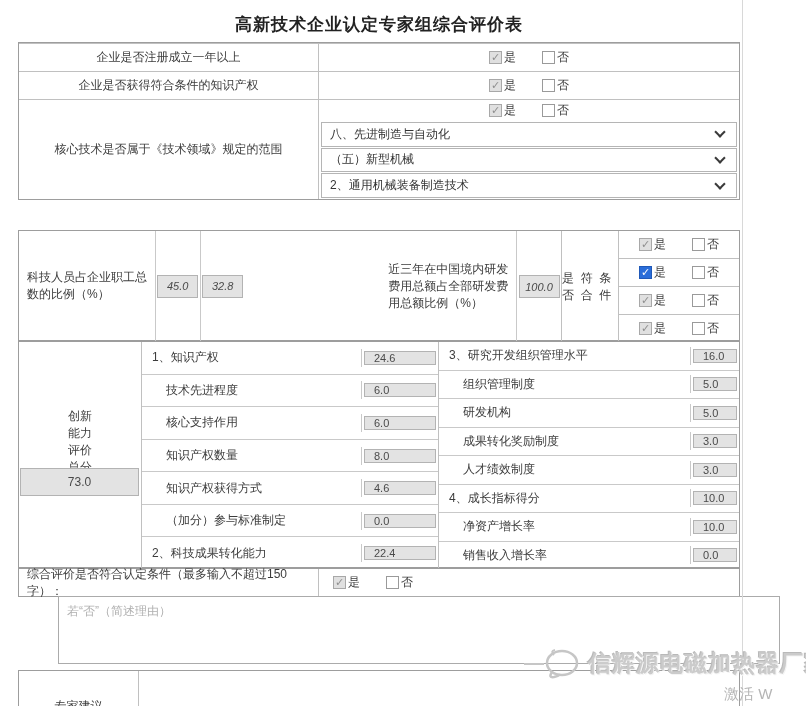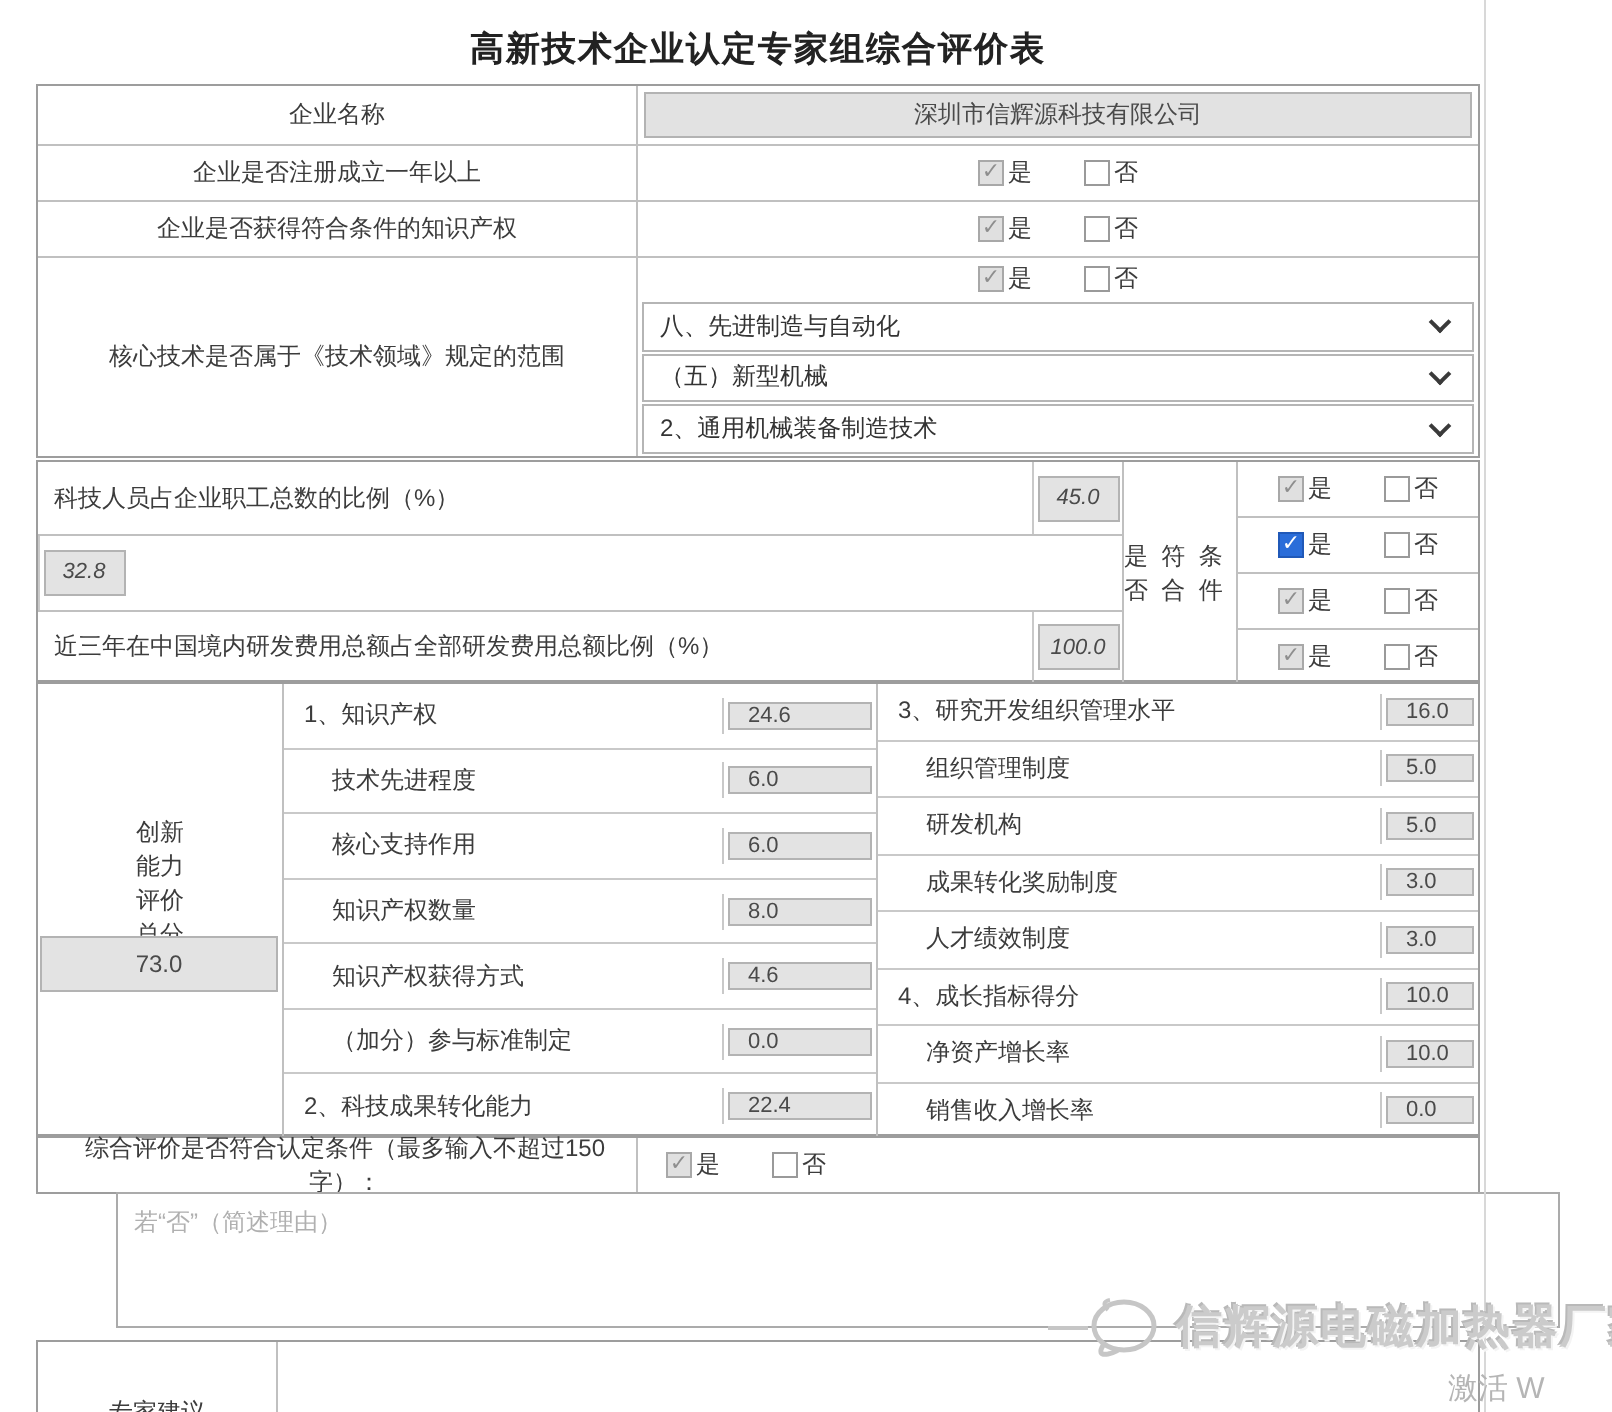--- a/index.html
+++ b/index.html
@@ -32,21 +32,21 @@
   .cbgap { width:26px; }
 
   .dropdown { height:25px; margin-bottom:1px; border:1px solid #b5b5b5; background:#fff;
               display:flex; align-items:center; justify-content:space-between;
               padding:0 10px 0 8px; font-size:12px; color:#333; }
   .chev { width:8px; height:8px; border-right:2px solid #3a3a3a; border-bottom:2px solid #3a3a3a;
           transform:rotate(45deg); margin:-4px 2px 0 0; flex:0 0 auto; }
 
   
   .t2 { display:flex; height:111px; }
-  .t2main { width:542px; display:flex; flex-direction:column; }
+  .t2main { width:542px; display:flex; flex-direction:row; }
   .t2row { flex:1; display:flex; border-bottom:1px solid #c0c0c0; }
   .t2row:last-child { border-bottom:none; }
   .t2label { flex:1; display:flex; align-items:center; font-size:12px; padding-left:8px; }
   .t2vcell { width:45px; display:flex; align-items:center; justify-content:center; border-left:1px solid #c9c9c9;font-style:italic; }
   .gbox { background:#e3e3e3; border:1px solid #b3b3b3; font-size:11px; color:#4a4a4a;
           display:flex; align-items:center; }
   .t2vcell .gbox { width:41px; height:23px; justify-content:center; }
   .t2cond { width:58px; border-left:1px solid #c0c0c0; border-right:1px solid #c0c0c0;
             display:flex; flex-direction:row; align-items:center; justify-content:center;
             font-size:12px; line-height:17px; }
@@ -96,26 +96,20 @@
   .activate { position:absolute; left:724px; top:685px; font-size:15px; color:#b5b5b5; white-space:nowrap; }
 </style>
 </head>
 <body>
 
 <div id="canvas">
 
   <div class="title">高新技术企业认定专家组综合评价表</div>
 
   <div class="tbl" style="top:42px;">
-    <div class="t1row" style="height:29px;">
-      <div class="t1label">企业名称</div>
-      <div class="t1val">
-        <div class="greyinput">深圳市信辉源科技有限公司</div>
-      </div>
-    </div>
     <div class="t1row bt" style="height:28px;">
       <div class="t1label">企业是否注册成立一年以上</div>
       <div class="t1val">
         <span class="cb ckgrey"></span>
           <span class="cbl">是</span>
         <span class="cbgap"></span>
         <span class="cb"></span>
           <span class="cbl">否</span>
       </div>
     </div>
@@ -315,21 +309,21 @@
         <div class="t3row">
             <div class="t3label ind">销售收入增长率</div>
             <div class="t3vcell">
               <div class="gbox">0.0</div>
             </div>
           </div>
       </div>
     </div>
   </div>
 
-  <div class="tbl" style="top:568px; height:29px;text-align:center;">
+  <div class="tbl" style="top:568px; height:29px;">
     <div class="t4">
       <div class="t4label">综合评价是否符合认定条件（最多输入不超过150字）：</div>
       <div class="t4cbs">
         <span class="cb ckgrey"></span>
           <span class="cbl">是</span>
         <span class="cbgap"></span>
         <span class="cb"></span>
           <span class="cbl">否</span>
       </div>
     </div>

